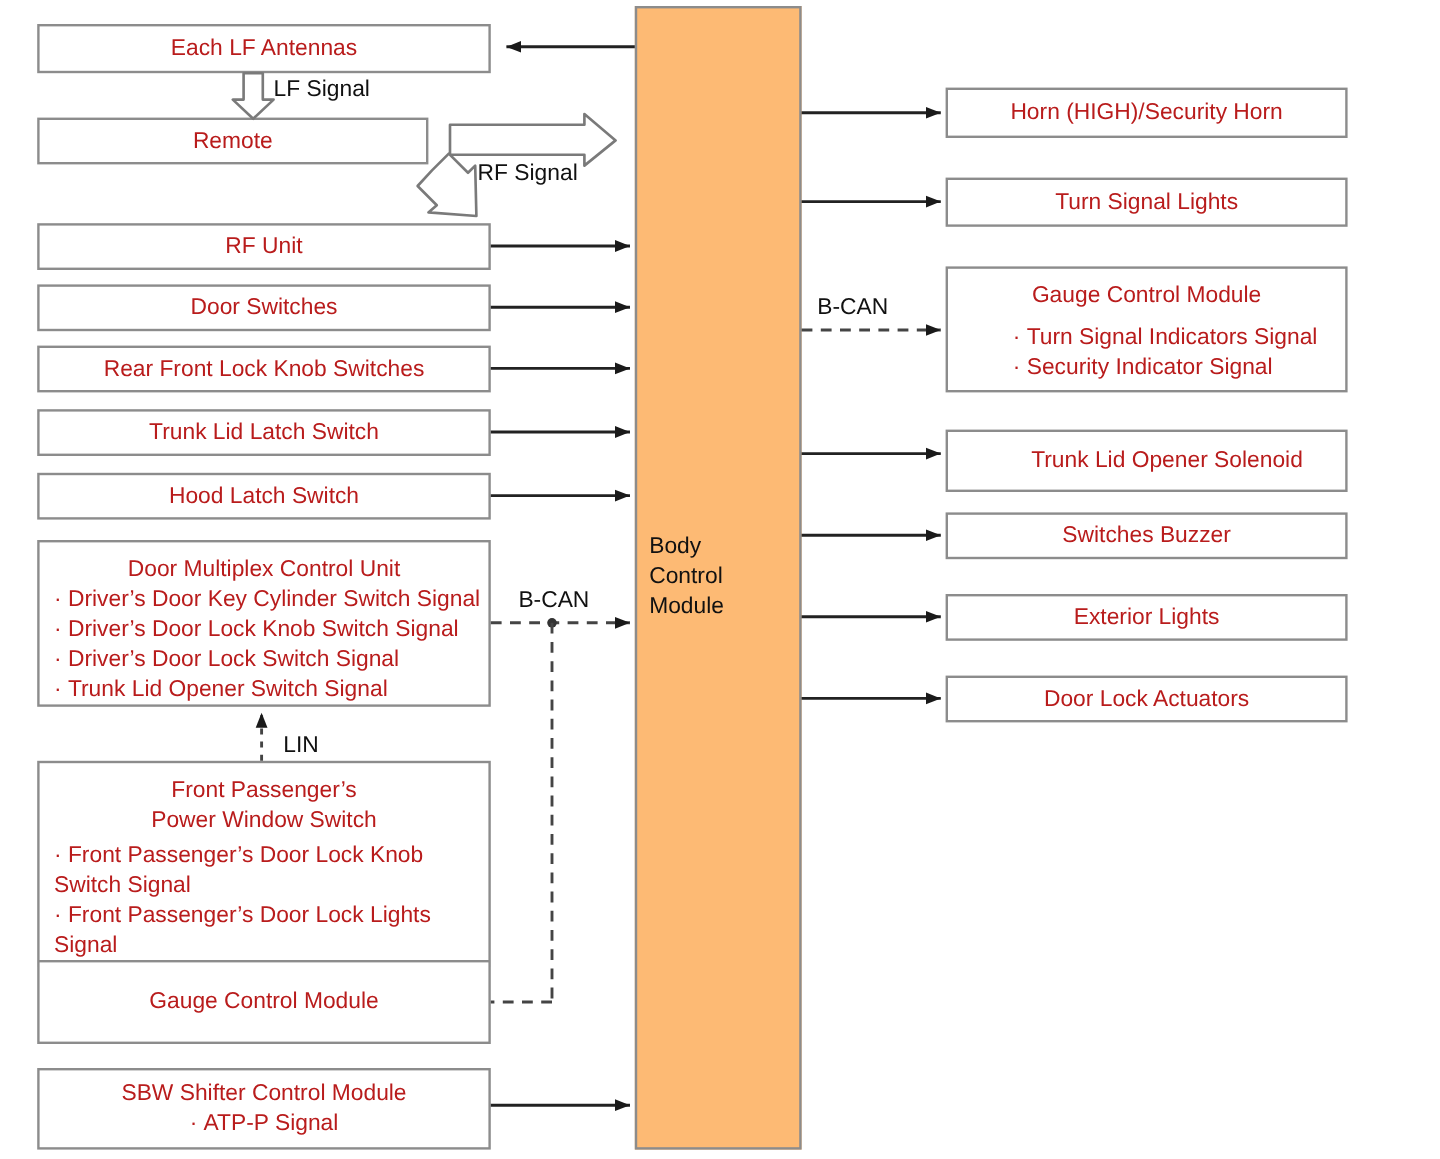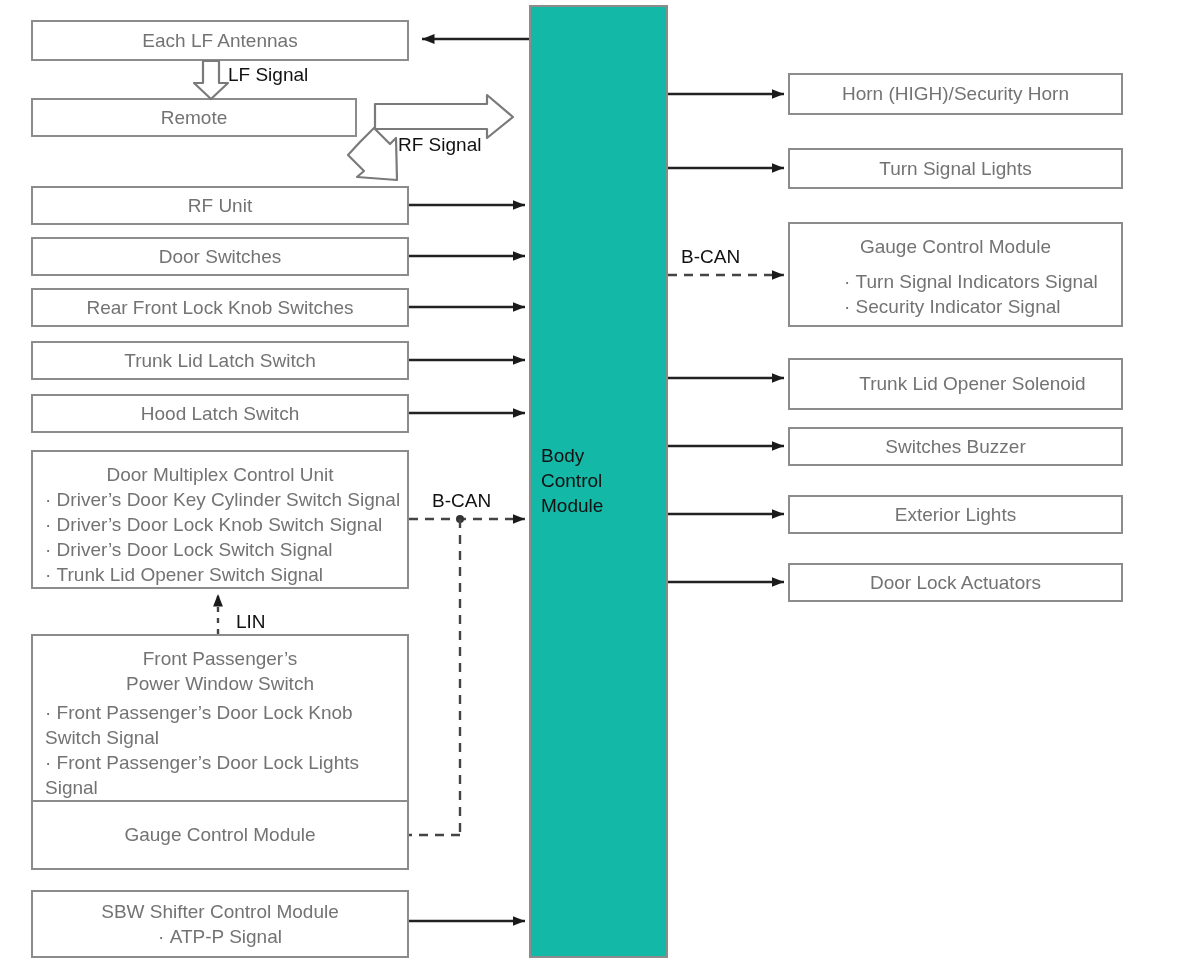--- a/index.html
+++ b/index.html
@@ -22,21 +22,21 @@
     position: absolute;
     box-sizing: border-box;
     border: 2px solid #8c8c8c;
     background: #ffffff;
     display: flex;
     flex-direction: column;
     align-items: center;
     justify-content: center;
     font-size: 19px;
     line-height: 1.32;
-    color: #737373;
+    color: #b91c1c;
     text-align: center;
     padding: 2px 6px;
   }
   .box .title {
     white-space: nowrap;
   }
   .box .lines {
     width: 100%;
     text-align: left;
     padding-left: 6px;
@@ -52,21 +52,21 @@
     content: "\00B7\00A0";
   }
   .box.centeritems .lines {
     text-align: center;
     padding-left: 0;
   }
   .bcm {
     position: absolute;
     box-sizing: border-box;
     border: 2px solid #8c8c8c;
-    background: #14b8a6;
+    background: #fdba74;
     display: flex;
     align-items: center;
     font-size: 19px;
     line-height: 1.30;
     color: #111111;
   }
   .bcm .bcm-label {
     padding-left: 10px;
     text-align: left;
     white-space: pre-line;

